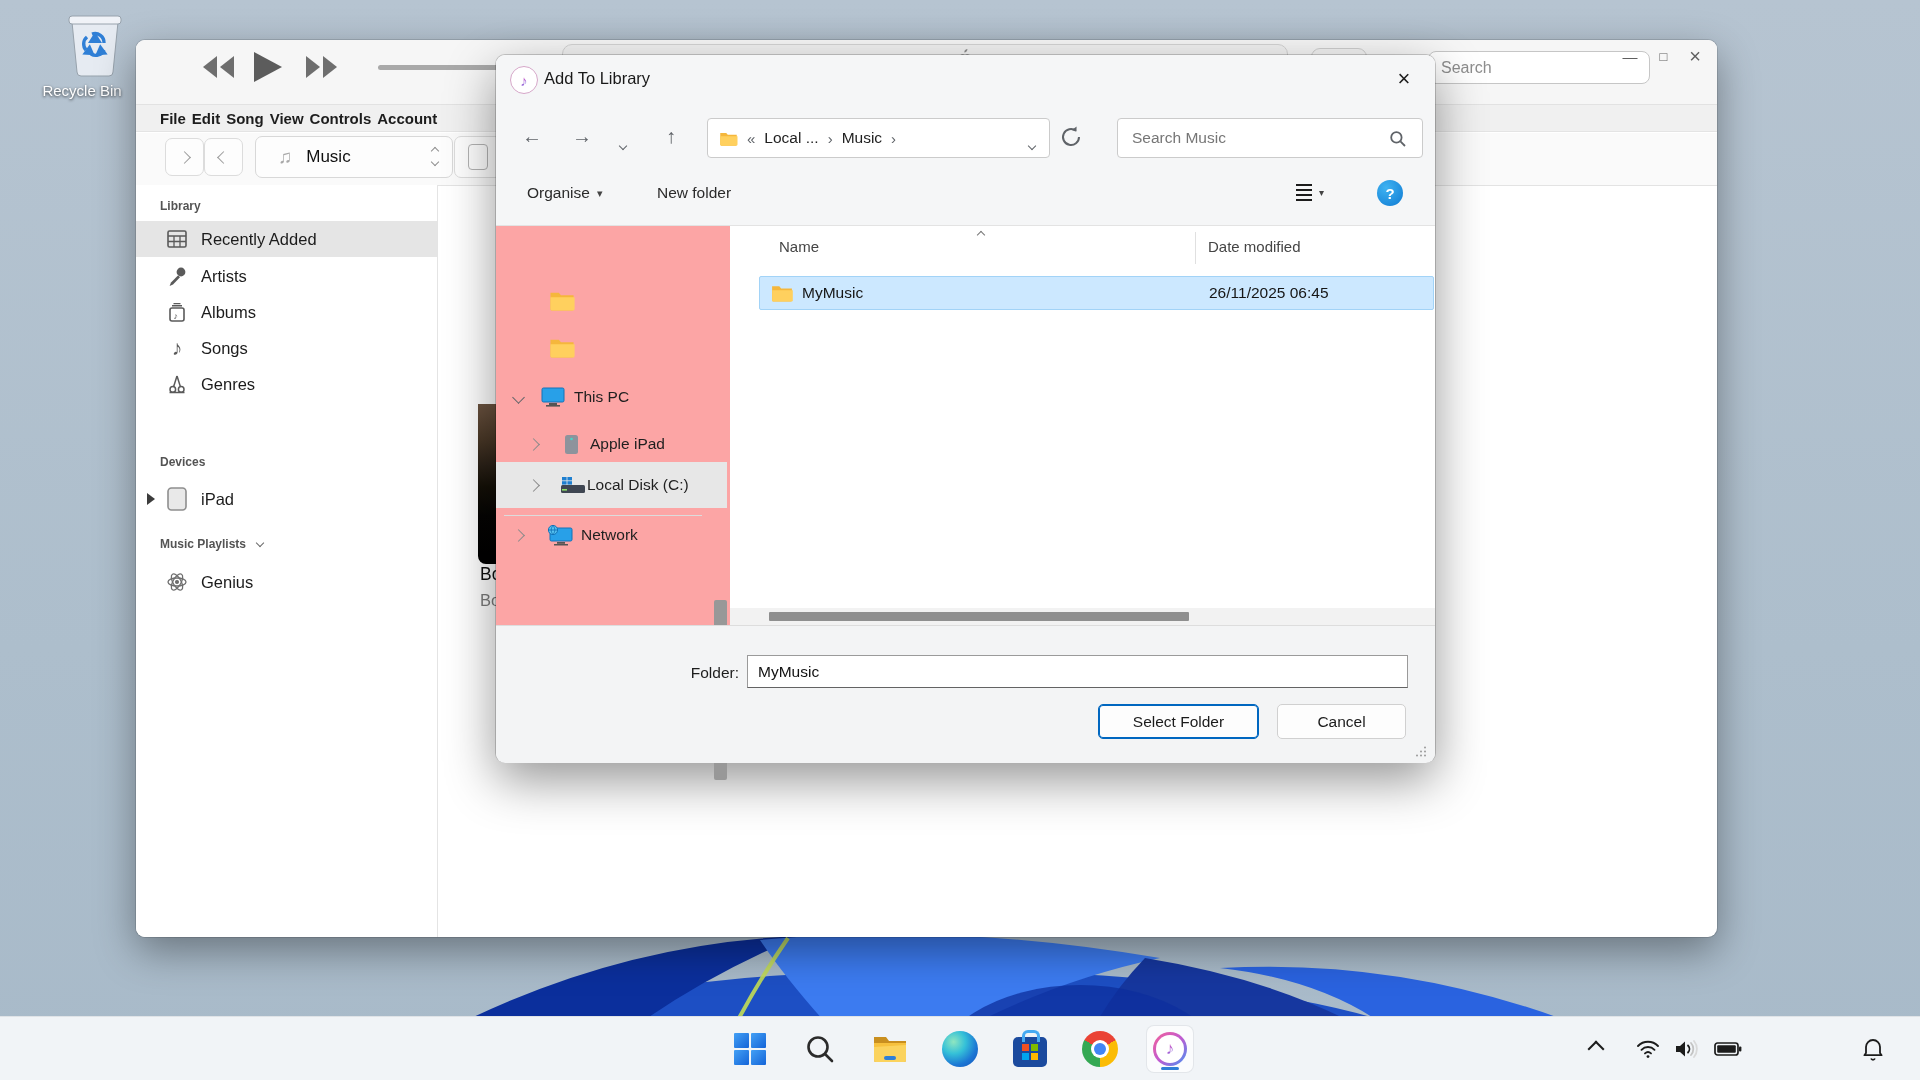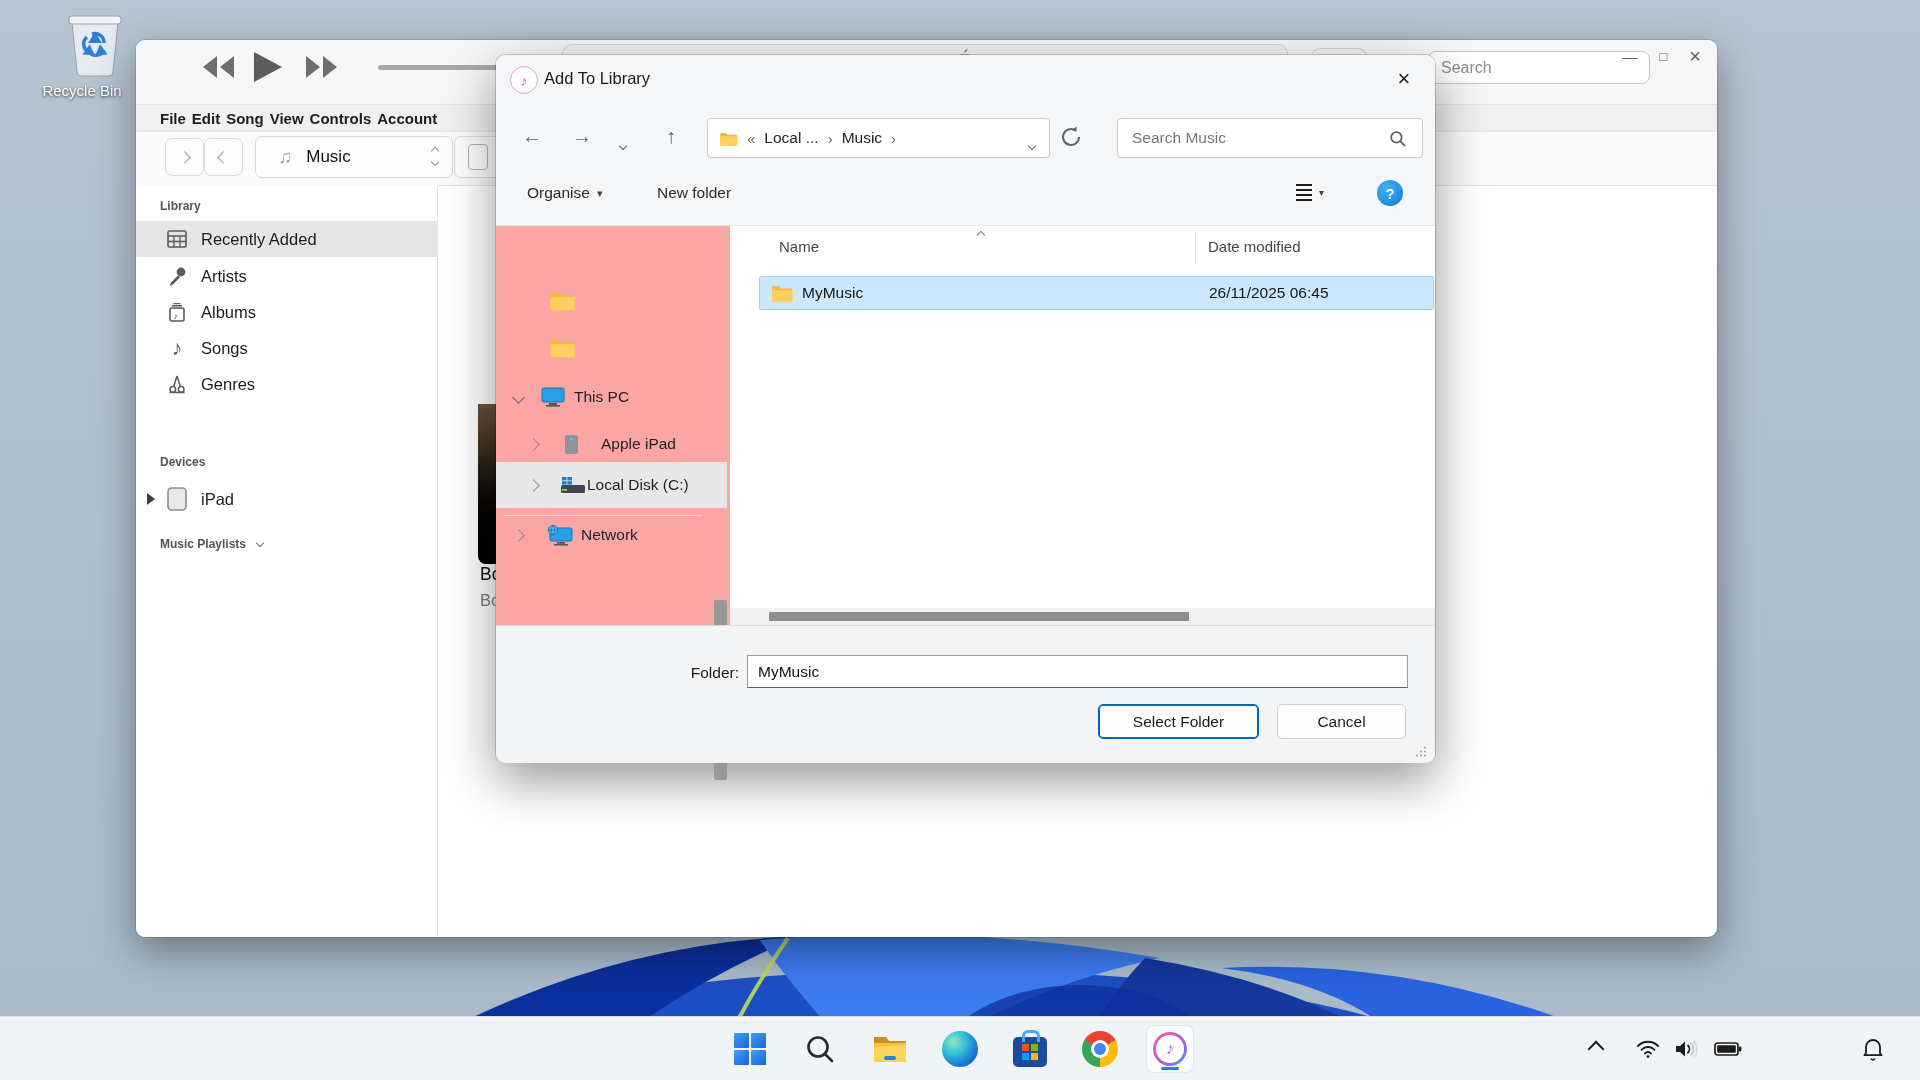--- a/index.html
+++ b/index.html
@@ -273,20 +273,31 @@
               <rect x="2" y="2" width="18" height="22" rx="3.5" fill="#e9e9e9" stroke="#8e8e8e" stroke-width="1.6"></rect>
             </svg>
         </span>
         <span class="sb-label">iPad</span>
       </div>
 
       <div class="sb-h" style="top:352px">
         <span>Music Playlists</span>
         <span class="chev d sm" style="margin-left:8px;position:relative;top:-2px"></span>
       </div>
+      <div class="sb-row" style="top:379px">
+        <span class="sb-ic">
+          <svg width="22" height="22" viewBox="0 0 22 22" fill="none" stroke="#6e6e6e" stroke-width="1.3">
+              <ellipse cx="11" cy="11" rx="9" ry="4"></ellipse>
+              <ellipse cx="11" cy="11" rx="9" ry="4" transform="rotate(60 11 11)"></ellipse>
+              <ellipse cx="11" cy="11" rx="9" ry="4" transform="rotate(120 11 11)"></ellipse>
+              <circle cx="11" cy="11" r="1.4" fill="#6e6e6e"></circle>
+            </svg>
+        </span>
+        <span class="sb-label">Genius</span>
+      </div>
     </div>
 
     <div class="album-art"></div>
     <div class="album-t">Bo</div>
     <div class="album-a">Bo</div>
   </div>
 
   <div class="abs dlg">
     <div class="dlg-chrome">
       <div class="dlg-appico">
@@ -369,21 +380,21 @@
             <rect x="5" y="18" width="14" height="1.6" fill="#555"></rect>
           </svg>
         <span style="margin-left:9px">This PC</span>
       </div>
       <div class="t-row" style="top:202px">
         <span class="chev r" style="margin-left:33px;border-color:#8a8a8a"></span>
         <svg style="margin-left:26px" width="15" height="21" viewBox="0 0 15 21">
             <rect x="1" y="1" width="13" height="19" rx="2.5" fill="#8d939c"></rect>
             <circle cx="7.5" cy="5" r="1.3" fill="#49d6c8"></circle>
           </svg>
-        <span style="margin-left:22px">Apple iPad</span>
+        <span style="margin-left:11px">Apple iPad</span>
       </div>
       <div class="t-row sel" style="top:236px">
         <span class="chev r" style="margin-left:33px;border-color:#8a8a8a"></span>
         <svg style="margin-left:22px" width="26" height="18" viewBox="0 0 26 18">
             <rect x="1" y="9" width="24" height="8" rx="1.5" fill="#3f4652"></rect>
             <rect x="2" y="13" width="5" height="1.6" fill="#8ee06a"></rect>
             <g fill="#1e7fd0">
               <rect x="2" y="1" width="4.6" height="3.4"></rect>
               <rect x="7.4" y="1" width="4.6" height="3.4"></rect>
               <rect x="2" y="5.2" width="4.6" height="3.4"></rect>

